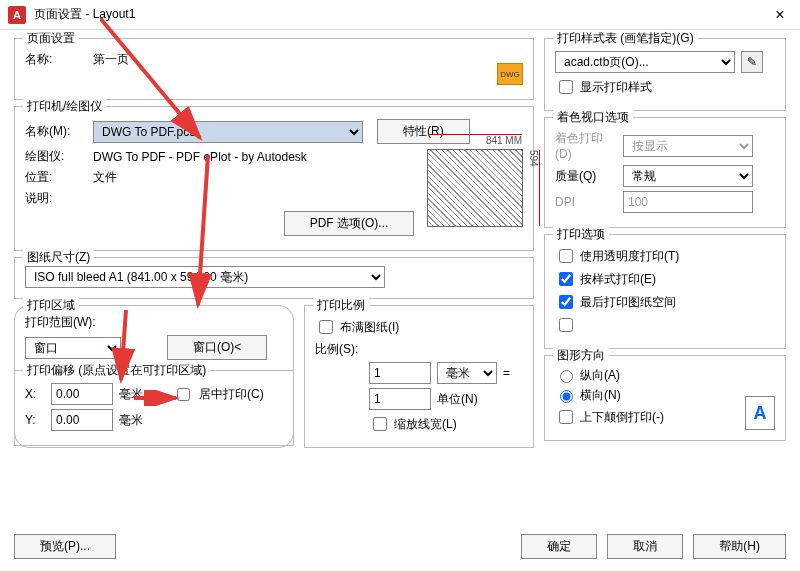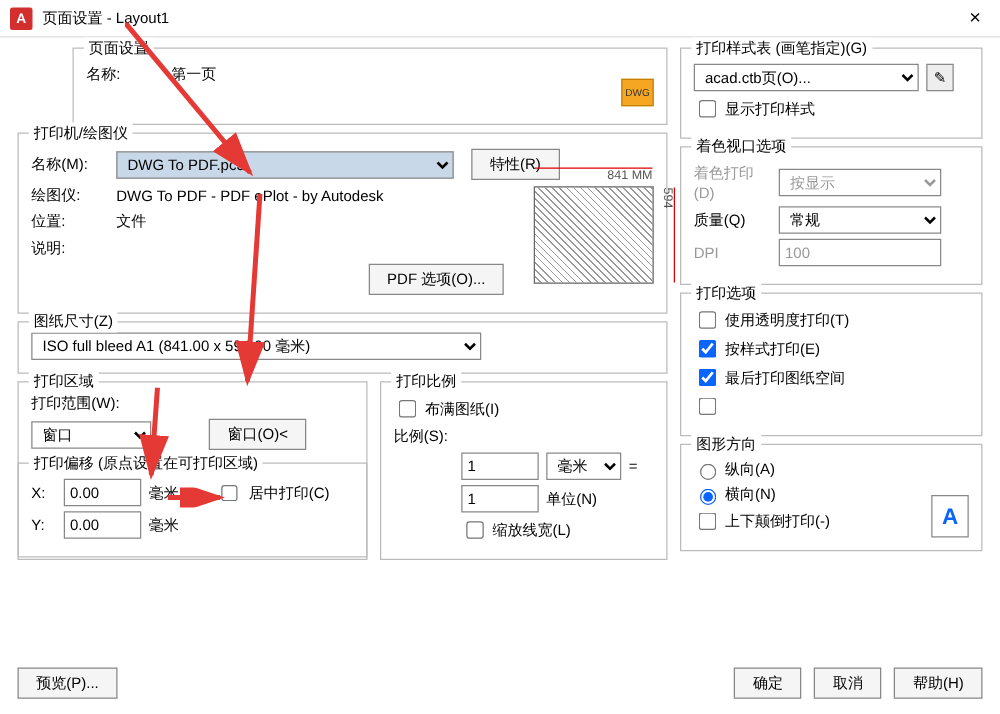--- a/index.html
+++ b/index.html
@@ -11,52 +11,52 @@
 .content { padding: 8px 14px 6px 14px; display: flex; gap: 10px; height: 500px; }
 .leftcol { flex: 1; display: flex; flex-direction: column; gap: 6px; }
 .rightcol { width: 242px; display: flex; flex-direction: column; gap: 6px; }
 .group { border: 1px solid #bbb; padding: 8px 10px 10px 10px; position: relative; }
 .group-title { position: absolute; top: -9px; left: 8px; background: #fff; padding: 0 4px; }
 .row { display: flex; align-items: center; margin: 4px 0; gap: 6px; }
 .lbl { width: 62px; }
 select, input[type=text] { border: 1px solid #888; padding: 2px 4px; background: #fff; height: 22px; }
 select.wide { width: 270px; }
 input.small { width: 62px; }
-button { border: 1px solid #888; background: #f5f5f5; padding: 3px 14px; cursor: default; }
+button { border: 1px solid #888; background: #f5f5f5; padding: 3px 25px; cursor: default; }
 .dwg-badge { width: 26px; height: 22px; background: #f5a623; border: 1px solid #c58000; position: absolute; right: 10px; top: 24px; font-size: 8px; display:flex; align-items:center; justify-content:center; color:#333; }
 .preview-box { width: 96px; height: 78px; border: 1px solid #666; position: absolute; right: 10px; top: 42px; background: repeating-linear-gradient(45deg,#fff,#fff 3px,#999 3px,#999 4px); }
 .dim-top { position:absolute; top:-16px; left:0; width:100%; text-align:right; font-size:10px; color:#555; border-top:1px solid #d00; }
 .dim-right { position:absolute; right:-18px; top:0; height:100%; writing-mode:vertical-rl; font-size:10px; color:#555; border-right:1px solid #d00; }
 .midrow { display: flex; gap: 10px; }
 .midrow .group { flex: 1; }
 .checkbox-row { display:flex; align-items:center; gap:4px; margin:3px 0; }
 .checkbox-row input[type=checkbox] { width:14px; height:14px; }
 .checkbox-row.checked input { accent-color:#0a64ff; }
-.radio-row { display:flex; align-items:flex-end; gap:4px; margin:3px 0; }
+.radio-row { display:flex; align-items:flex-start; gap:4px; margin:3px 0; }
 .radio-row input[type=radio]{ accent-color:#0a64ff; }
 .orient-icon { width:30px; height:34px; border:1px solid #888; position:absolute; right:10px; top:40px; display:flex; align-items:center; justify-content:center; font-size:18px; color:#0a64ff; font-weight:bold; }
 .footer { display:flex; gap:10px; justify-content:flex-end; padding:4px 14px 8px 14px; }
 .footer .left { margin-right:auto; }
 .disabled { color:#999; }
 svg.arrow { position:absolute; pointer-events:none; z-index:50; }
 .ctb-icon { width:22px; height:22px; border:1px solid #888; background:#eee; display:inline-flex; align-items:center; justify-content:center; }
 .group.printer { min-height: 140px; }
 </style>
 </head>
 <body>
 
 <div class="titlebar">
   <div class="logo">A</div>
   <span class="title">页面设置 - Layout1</span>
   <span class="close">×</span>
 </div>
 
 <div class="content">
   <div class="leftcol">
-    <div class="group" style="height:62px;margin-left:44px;">
+    <div class="group" style="height:62px;">
       <span class="group-title">页面设置</span>
       <div class="row">
         <span class="lbl">名称:</span>
         <span>第一页</span>
       </div>
       <div class="dwg-badge">DWG</div>
     </div>
 
     <div class="group printer">
       <span class="group-title">打印机/绘图仪</span>
@@ -84,21 +84,21 @@
         <div class="dim-right">594</div>
       </div>
     </div>
 
     <div class="group">
       <span class="group-title">图纸尺寸(Z)</span>
       <select style="width:360px;"><option>ISO full bleed A1 (841.00 x 594.00 毫米)</option></select>
     </div>
 
     <div class="midrow">
-      <div class="group" style="flex:0 0 280px;">
+      <div class="group" style="flex:0 0 280px;border-radius:15px;">
         <span class="group-title">打印区域</span>
         <div>打印范围(W):</div>
         <div class="row">
           <select style="width:96px;"><option>窗口</option></select>
           <button style="margin-left:40px;">窗口(O)&lt;</button>
         </div>
       </div>
       <div class="group">
         <span class="group-title">打印比例</span>
         <div class="checkbox-row">

